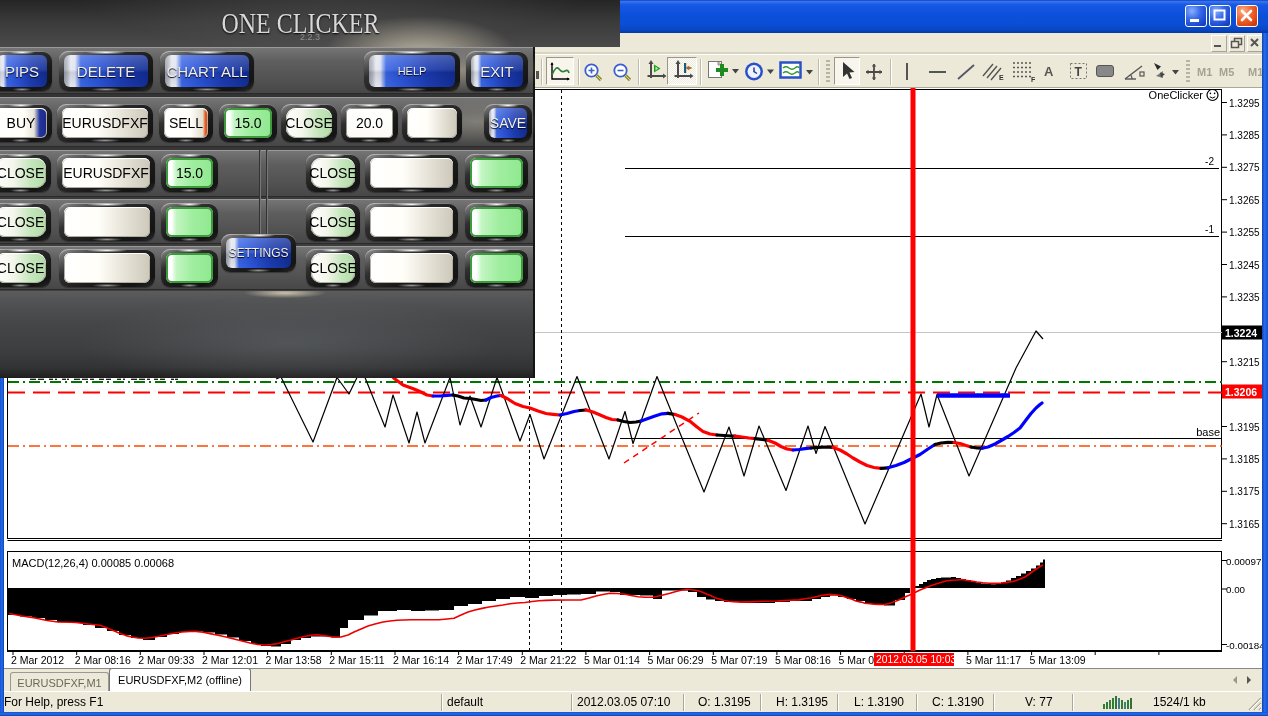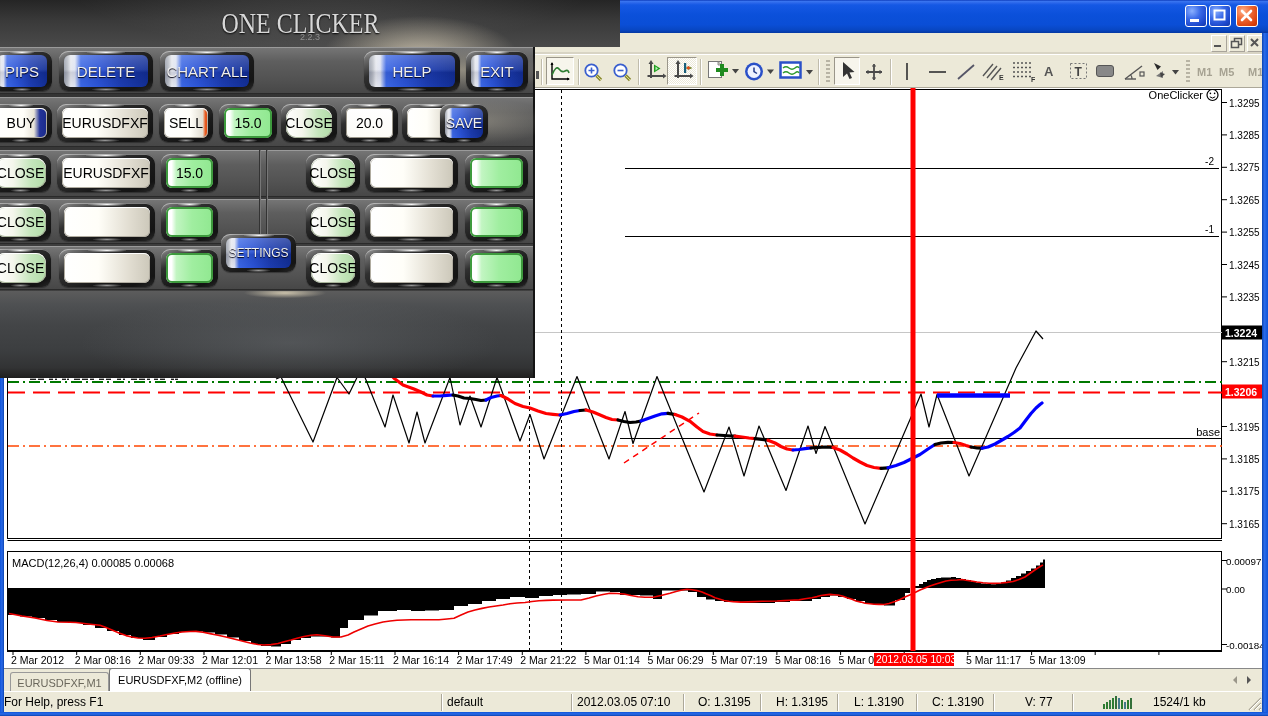--- a/index.html
+++ b/index.html
@@ -412,21 +412,21 @@
     <div class="bf" style="left:-8px;top:51px;width:60px;height:40px">
       <div class="pill blue" style="font-size:15px">PIPS</div>
     </div>
     <div class="bf" style="left:59px;top:51px;width:94px;height:40px">
       <div class="pill blue" style="font-size:15px">DELETE</div>
     </div>
     <div class="bf" style="left:160px;top:51px;width:94px;height:40px">
       <div class="pill blue" style="font-size:15px">CHART ALL</div>
     </div>
     <div class="bf" style="left:364px;top:51px;width:96px;height:40px">
-      <div class="pill blue" style="font-size:15px">HELP</div>
+      <div class="pill blue" style="font-size:11px">HELP</div>
     </div>
     <div class="bf" style="left:466px;top:51px;width:62px;height:40px">
       <div class="pill blue" style="font-size:15px">EXIT</div>
     </div>
     <div class="bf" style="left:-10px;top:104px;width:62px;height:38px">
       <div class="pill buy" style="font-size:14px">BUY</div>
     </div>
     <div class="bf" style="left:57px;top:104px;width:96px;height:38px">
       <div class="pill silver" style="font-size:14px">EURUSDFXF</div>
     </div>
@@ -438,21 +438,21 @@
     </div>
     <div class="bf" style="left:281px;top:104px;width:56px;height:38px">
       <div class="pill closeg" style="font-size:14px">CLOSE</div>
     </div>
     <div class="bf" style="left:341px;top:104px;width:57px;height:38px">
       <div class="pill input" style="font-size:14px">20.0</div>
     </div>
     <div class="bf" style="left:402px;top:104px;width:60px;height:38px">
       <div class="pill silver" style="font-size:14px"></div>
     </div>
-    <div class="bf" style="left:440px;top:104px;width:48px;height:38px">
+    <div class="bf" style="left:484px;top:104px;width:48px;height:38px">
       <div class="pill blue" style="font-size:14px">SAVE</div>
     </div>
     <div class="bf" style="left:-10px;top:154px;width:61px;height:38px">
       <div class="pill closeg" style="font-size:14px">CLOSE</div>
     </div>
     <div class="bf" style="left:57px;top:154px;width:98px;height:38px">
       <div class="pill silver" style="font-size:14px">EURUSDFXF</div>
     </div>
     <div class="bf" style="left:161px;top:154px;width:57px;height:38px">
       <div class="pill green" style="font-size:14px">15.0</div>

